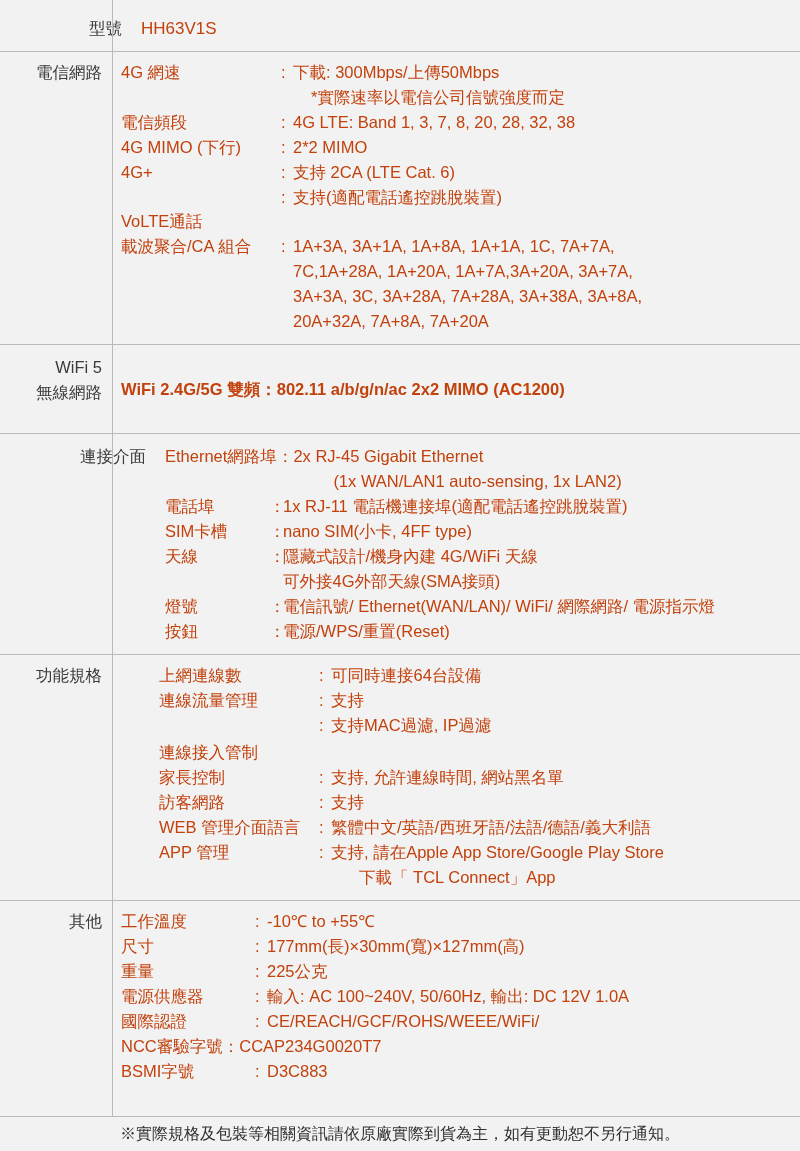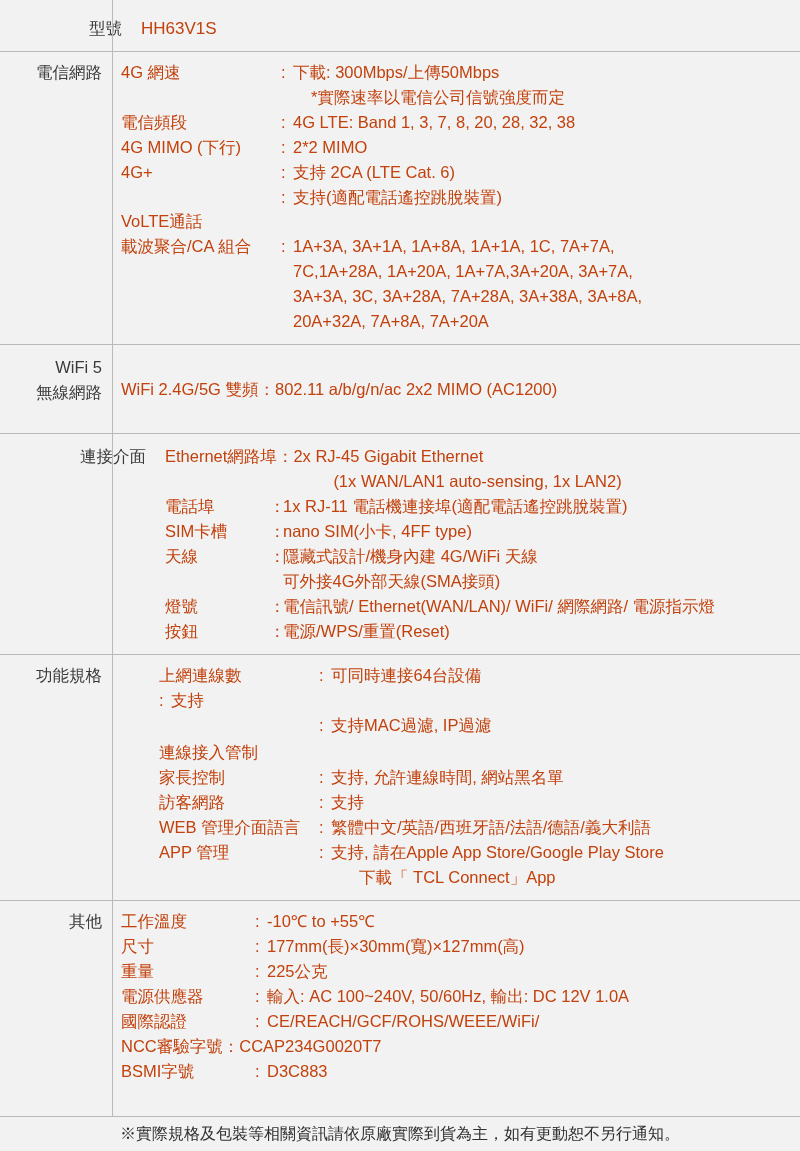--- a/index.html
+++ b/index.html
@@ -157,21 +157,21 @@
     </div>
   </div>
   <div class="spacer10"></div>
   <div class="hr"></div>
 
   <div class="section" style="padding-top:10px;">
     <div class="label-col">
       <span class="lbl-line">WiFi 5</span>
       <span class="lbl-line">無線網路</span>
     </div>
-    <div class="content-col" style="padding-top:22px;">
+    <div class="content-col" style="padding-top:22px;font-weight:bold;">
       <span class="cont">WiFi 2.4G/5G 雙頻：802.11 a/b/g/n/ac 2x2 MIMO (AC1200)</span>
     </div>
   </div>
   <div style="height:28px;"></div>
   <div class="hr"></div>
 
   <div class="section" style="padding-top:10px;margin-left:44px;">
     <div class="label-col">
       <span class="lbl-line">連接介面</span>
     </div>
@@ -230,20 +230,21 @@
     </div>
     <div class="content-col">
 
       <div class="row">
         <div class="k" style="width:160px;">上網連線數</div>
         <div class="k" style="width:12px;">:</div>
         <div class="v">可同時連接64台設備</div>
       </div>
 
       <div class="row">
+        <div class="k" style="width:160px;">連線流量管理</div>
         <div class="k" style="width:12px;">:</div>
         <div class="v">支持</div>
       </div>
 
       <div class="row">
         <div class="k" style="width:160px;margin-top:27px;">連線接入管制</div>
         <div class="k" style="width:12px;">:</div>
         <div class="v">支持MAC過濾, IP過濾</div>
       </div>
 

